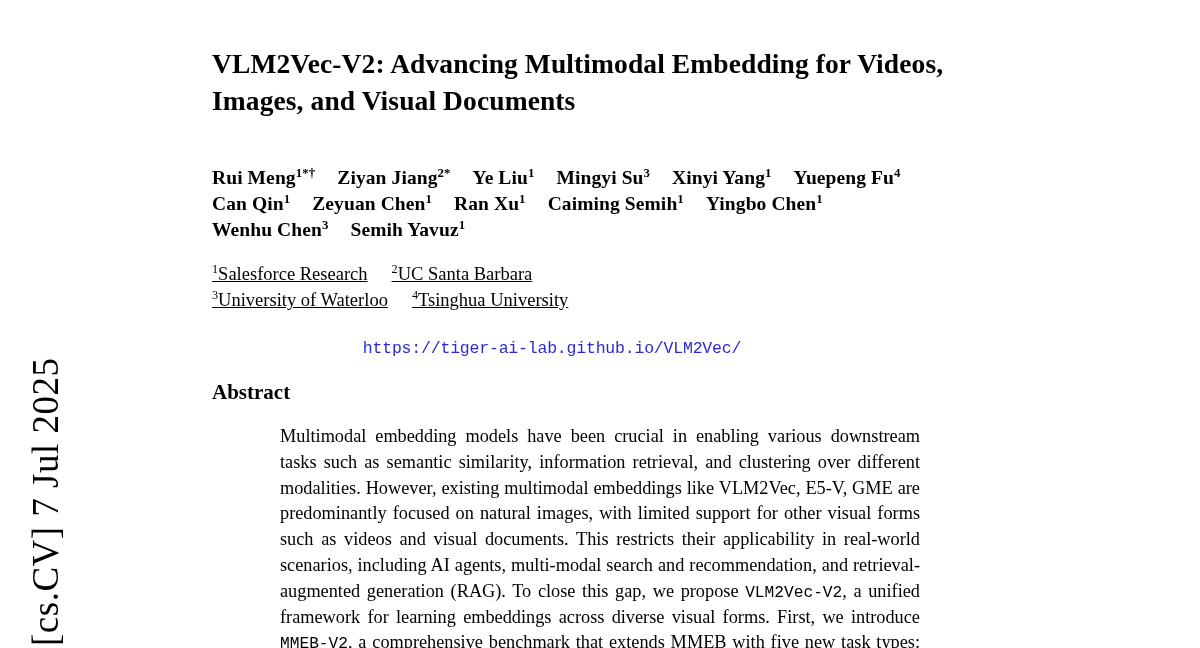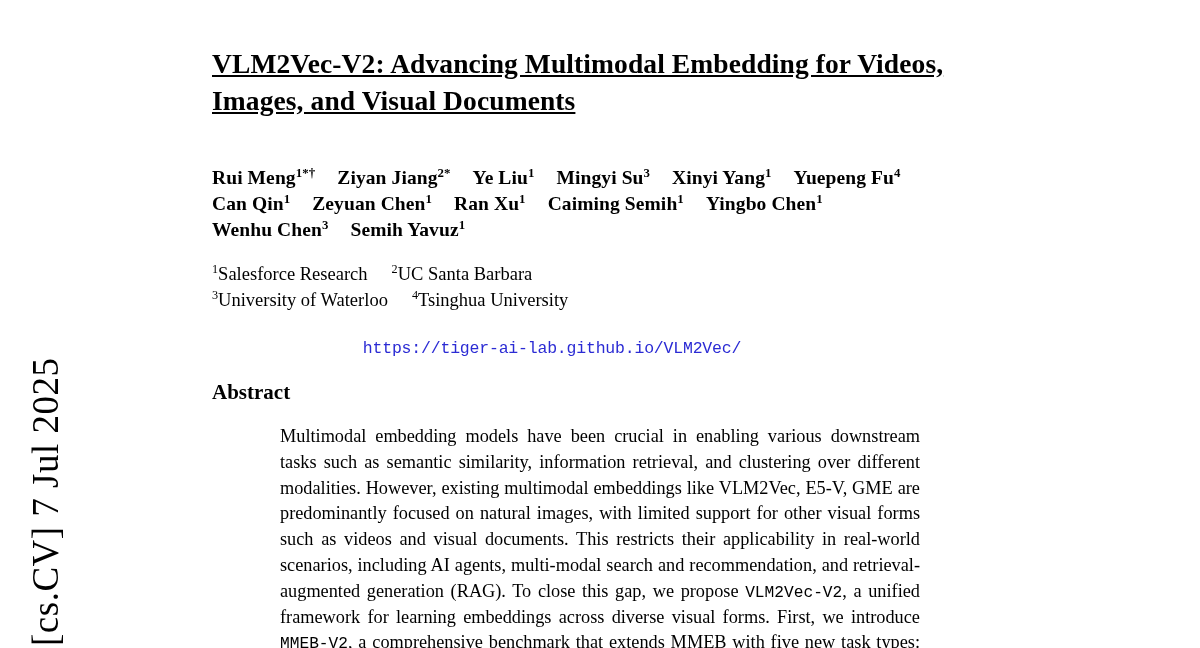--- a/index.html
+++ b/index.html
@@ -56,21 +56,20 @@
   }
 
   .title {
     font-family: "Liberation Serif", serif;
     font-weight: bold;
     font-size: 27.5px;
     line-height: 1.33;
     letter-spacing: 0.1px;
     margin: 0 0 0 0;
     max-width: 790px;
-    text-decoration: underline;
   }
 
   .authors {
     margin-top: 46px;
     font-family: "Liberation Serif", serif;
     font-weight: bold;
     font-size: 19.5px;
     line-height: 1.34;
     letter-spacing: 0.1px;
   }
@@ -94,20 +93,21 @@
     font-family: "Liberation Serif", serif;
     font-size: 18.5px;
     line-height: 1.42;
   }
   .affiliations sup {
     font-weight: normal;
   }
   .affil {
     display: inline-block;
     margin-right: 24px;
+    text-decoration: underline;
   }
 
   .url-line {
     margin-top: 26px;
     text-align: center;
     width: 680px;
   }
   .url-line a {
     font-family: "Liberation Mono", monospace;
     font-size: 16.5px;

